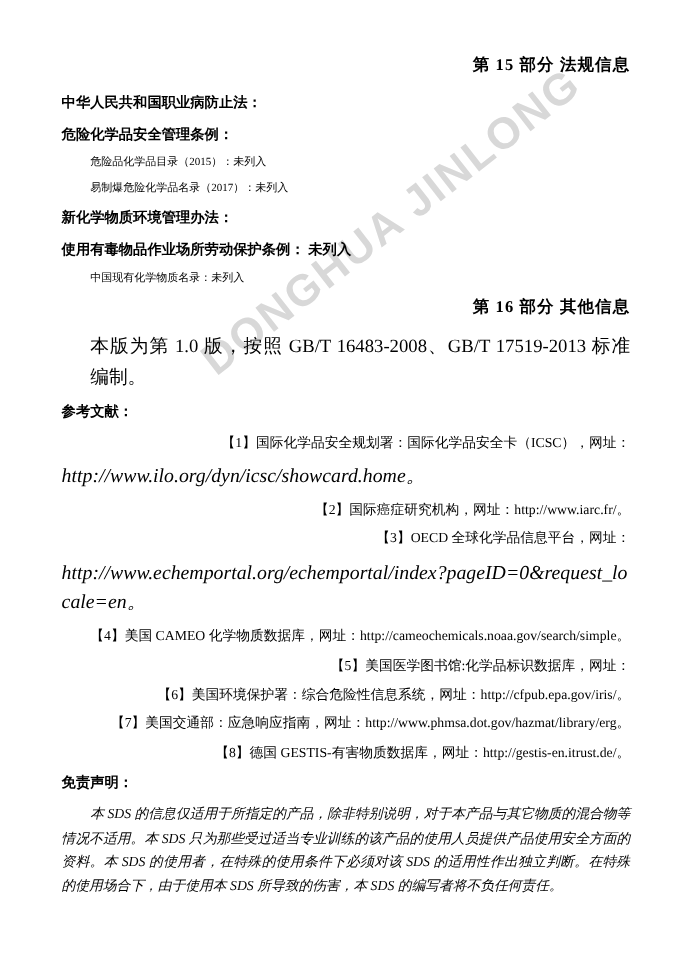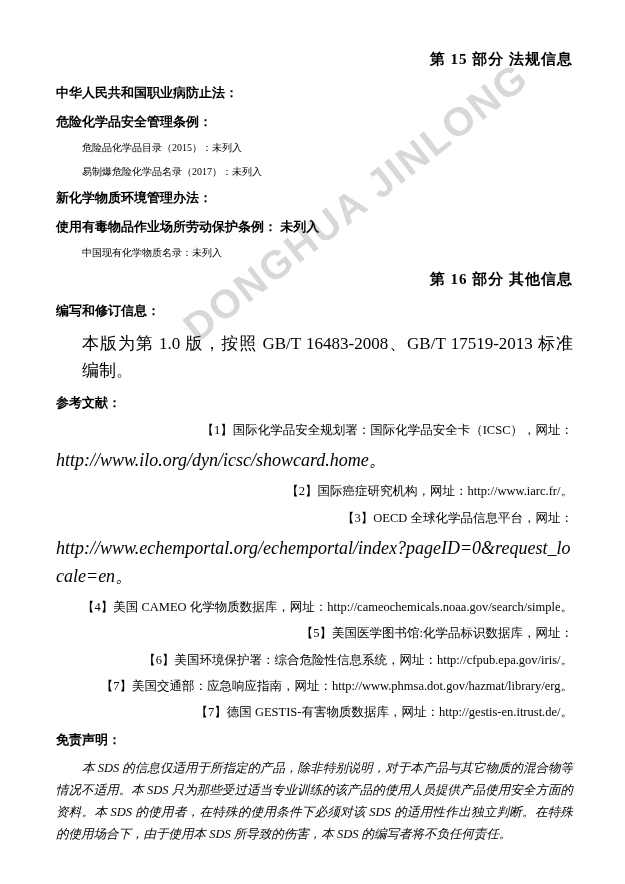--- a/index.html
+++ b/index.html
@@ -123,42 +123,41 @@
     <p class="bold-line">中华人民共和国职业病防止法：</p>
     <p class="bold-line">危险化学品安全管理条例：</p>
     <p class="indent-line">危险品化学品目录（2015）：未列入</p>
     <p class="indent-line">易制爆危险化学品名录（2017）：未列入</p>
     <p class="bold-line">新化学物质环境管理办法：</p>
     <p class="bold-line">使用有毒物品作业场所劳动保护条例：   未列入</p>
     <p class="indent-line">中国现有化学物质名录：未列入</p>
 
     <h2 class="section-title second">第 16 部分  其他信息</h2>
 
-    <p class="bold-line">编写和修订信息：</p>
     <p class="para indent">本版为第 1.0 版，按照 GB/T 16483-2008、GB/T 17519-2013 标准编制。</p>
 
     <p class="bold-line">参考文献：</p>
 
     <p class="ref-item">【1】国际化学品安全规划署：国际化学品安全卡（ICSC），网址：</p>
     <p class="ref-url mono-ascii">http://www.ilo.org/dyn/icsc/showcard.home。</p>
 
     <p class="ref-item">【2】国际癌症研究机构，网址：http://www.iarc.fr/。</p>
 
     <p class="ref-item">【3】OECD 全球化学品信息平台，网址：</p>
     <p class="ref-url mono-ascii">http://www.echemportal.org/echemportal/index?pageID=0&amp;request_locale=en。</p>
 
     <p class="ref-item">【4】美国 CAMEO 化学物质数据库，网址：http://cameochemicals.noaa.gov/search/simple。</p>
 
     <p class="ref-item">【5】美国医学图书馆:化学品标识数据库，网址：</p>
 
     <p class="ref-item">【6】美国环境保护署：综合危险性信息系统，网址：http://cfpub.epa.gov/iris/。</p>
 
     <p class="ref-item">【7】美国交通部：应急响应指南，网址：http://www.phmsa.dot.gov/hazmat/library/erg。</p>
 
-    <p class="ref-item">【7】德国 GESTIS-有害物质数据库，网址：http://gestis-en.itrust.de/。</p>
+    <p class="ref-item">【8】德国 GESTIS-有害物质数据库，网址：http://gestis-en.itrust.de/。</p>
 
     <p class="bold-line">免责声明：</p>
     <p class="disclaimer">
       <span class="first">本 SDS 的信息仅适用于所指定的产品，除非特别说明，对于本产品与其它物质的混合物等情况不适用。本 SDS 只为那些受过适当专业训练的该产品的使用人员提供产品使用安全方面的资料。本 SDS 的使用者，在特殊的使用条件下必须对该 SDS 的适用性作出独立判断。在特殊的使用场合下，由于使用本 SDS 所导致的伤害，本 SDS 的编写者将不负任何责任。</span>
     </p>
 
   </div>
 </div>
 
 </body></html>

